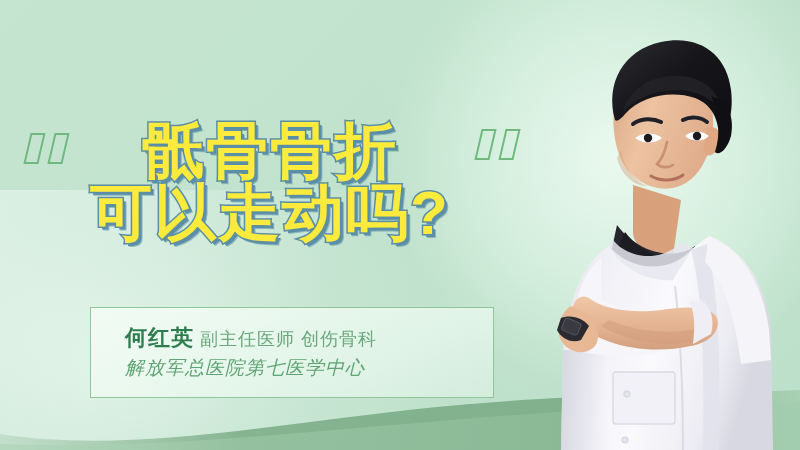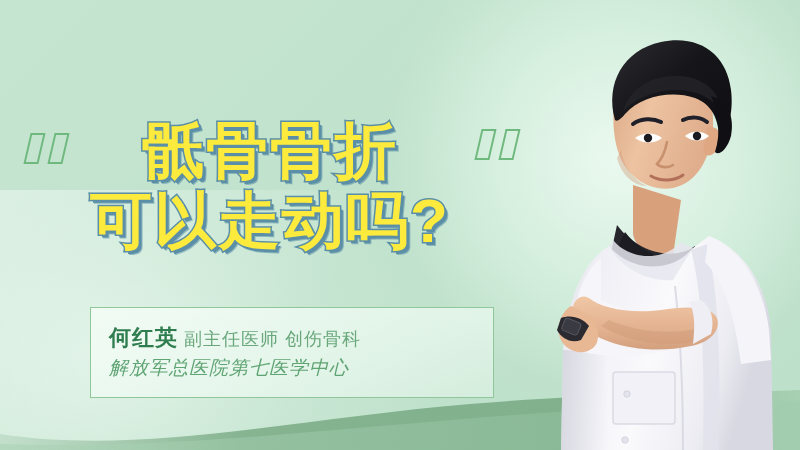--- a/index.html
+++ b/index.html
@@ -87,33 +87,33 @@
     font-size: 62px;
     font-weight: 700;
     letter-spacing: 2px;
     color: #fcea3c;
     -webkit-text-stroke: 3px #5b8fa8;
     paint-order: stroke fill;
     text-shadow:
        3px 3px 0 #5b8fa8,
        4px 4px 0 rgba(91,143,168,0.55);
   }
-  .headline .hl-line-1 { margin-bottom: 8px; }
+  .headline .hl-line-1 { }
 
   
   .cred-panel {
     position: absolute;
     left: 90px;
     top: 307px;
     width: 404px;
     height: 91px;
     box-sizing: border-box;
     border: 1px solid #8fc79a;
     background: linear-gradient(160deg, rgba(243,252,246,0.92) 0%, rgba(233,248,238,0.80) 60%, rgba(226,244,232,0.62) 100%);
-    padding: 14px 0 0 18px;
+    padding: 14px 0 0 34px;
   }
   .cred-line {
     white-space: nowrap;
     line-height: 1.45;
   }
   .cred-name {
     font-size: 22px;
     font-weight: 700;
     color: #2f7d4f;
     letter-spacing: 1px;

